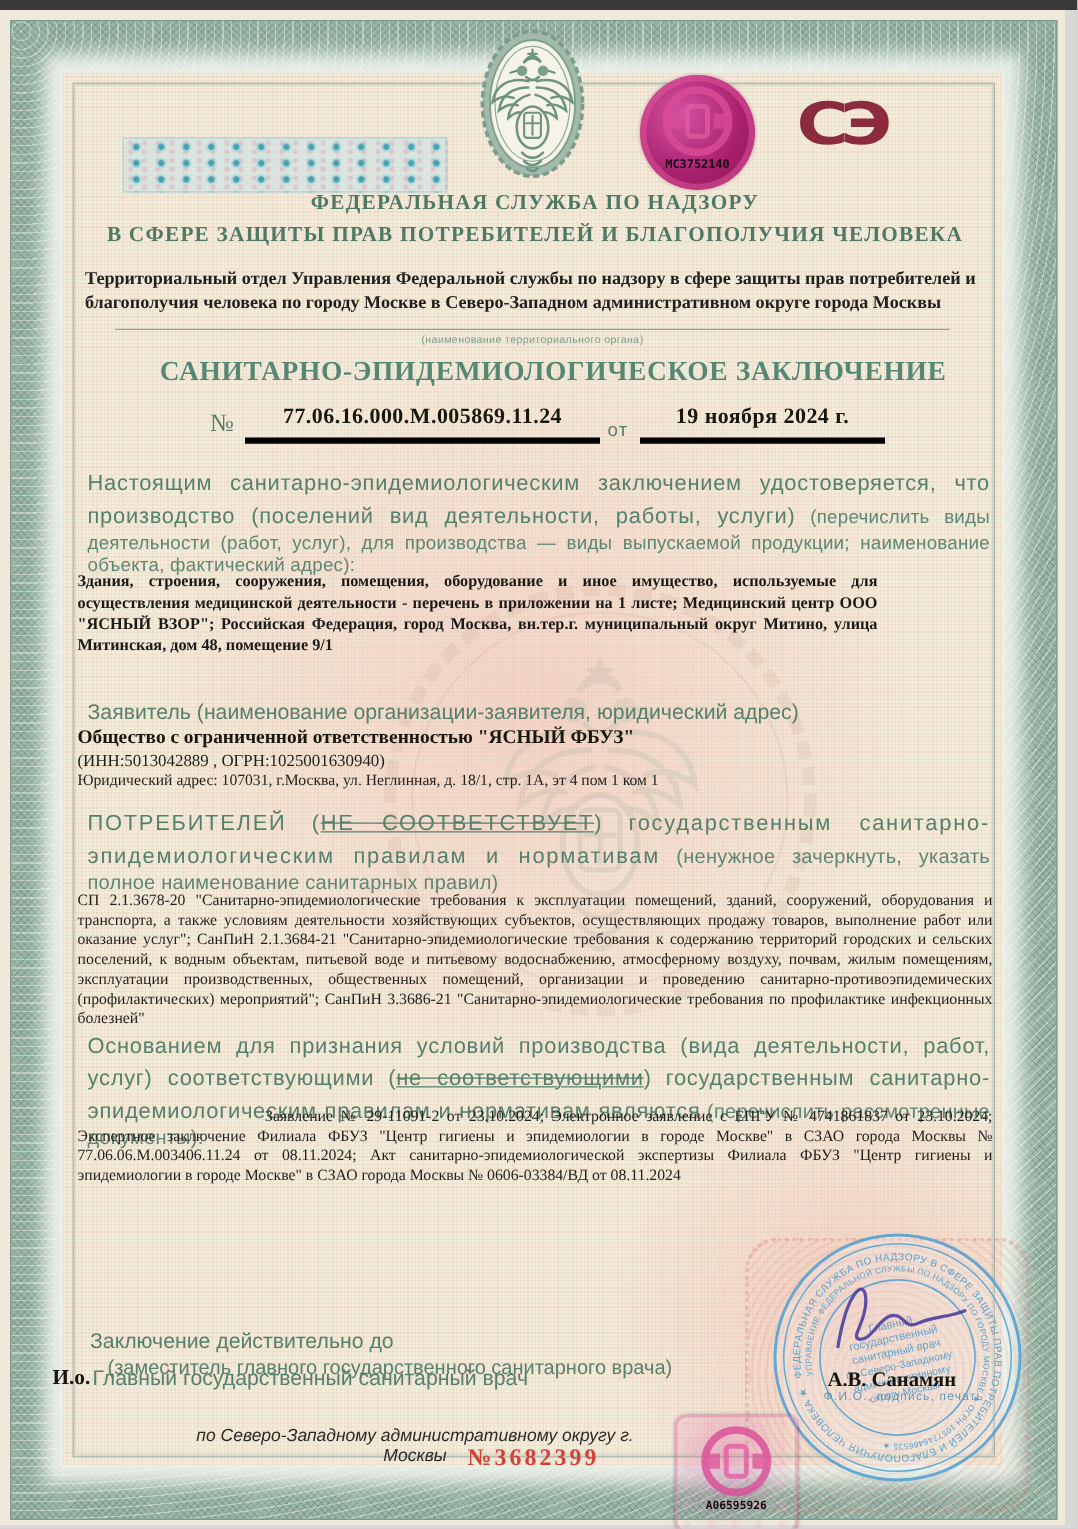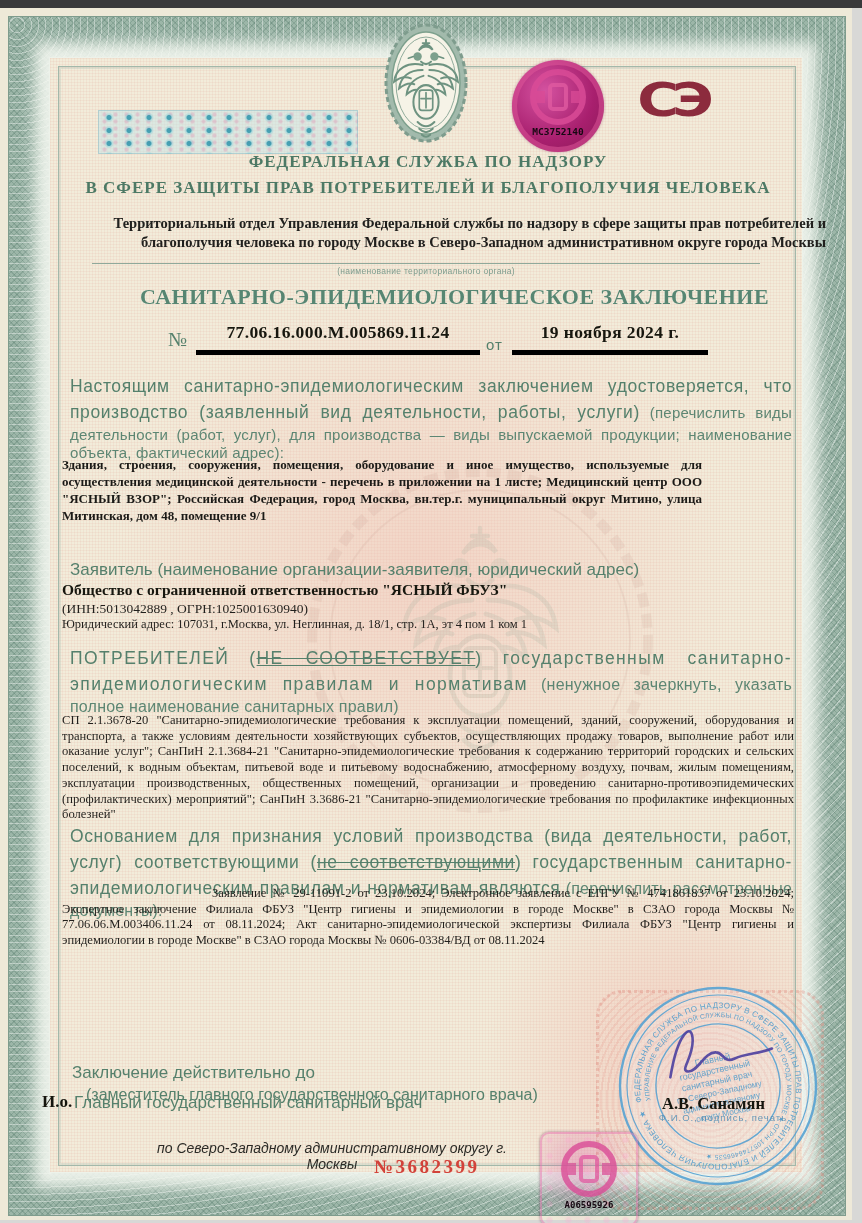--- a/index.html
+++ b/index.html
@@ -28,21 +28,21 @@
   .rule-frame{position:absolute;left:58px;top:58px;width:736px;height:1098px;
     border:1px solid #a3b8aa;box-shadow:inset 0 0 0 2px rgba(166,188,176,.28);}
 
   
   .serif{font-family:"Liberation Serif",serif;}
   .sans{font-family:"Liberation Sans",sans-serif;}
   .green{color:#55806c;}
   .hdr{font-family:"Liberation Serif",serif;font-weight:bold;color:#4d7965;letter-spacing:1px;
        text-align:center;font-size:17px;}
   .terr{font-family:"Liberation Serif",serif;font-weight:bold;color:#21201e;font-size:14.5px;
-        line-height:1.32;text-align:right;margin-left:38px;}
+        line-height:1.32;text-align:left;}
   .caption{font-size:8.5px;color:#7d9c8e;text-align:center;letter-spacing:.3px;}
   .doctitle{font-family:"Liberation Serif",serif;font-weight:bold;color:#578672;font-size:22px;
         letter-spacing:.5px;text-align:center;text-shadow:0 0 1px rgba(255,255,255,.55);}
   .blank-line{border-bottom:5px solid #000000;text-align:center;}
   .numval{font-family:"Liberation Serif",serif;font-weight:bold;color:#17170f;font-size:17.5px;letter-spacing:.4px;}
   .gbig{font-size:17.5px;line-height:1.48;color:#55806c;letter-spacing:.6px;}
   .gsp{letter-spacing:1.4px;}
   .gsmall{font-size:15px;color:#5d8673;letter-spacing:.2px;}
   .fillb{font-family:"Liberation Serif",serif;font-weight:bold;color:#1b1a17;font-size:13px;
          line-height:1.3;text-align:justify;}
@@ -148,33 +148,33 @@
     <div class="se-logo">СЭ</div>
 
     <div class="abs hdr" style="left:60px;top:144px;width:736px">ФЕДЕРАЛЬНАЯ СЛУЖБА ПО НАДЗОРУ</div>
     <div class="abs hdr" style="left:60px;top:170px;width:736px">В СФЕРЕ ЗАЩИТЫ ПРАВ ПОТРЕБИТЕЛЕЙ И БЛАГОПОЛУЧИЯ  ЧЕЛОВЕКА</div>
 
     <div class="abs terr" style="left:68px;top:206px;width:720px">Территориальный отдел Управления Федеральной службы по надзору в сфере защиты прав потребителей и благополучия человека по городу Москве в Северо-Западном административном округе города Москвы</div>
 
     <div class="abs" style="left:92px;top:255px;width:668px;border-top:1px solid #8fa99b"></div>
     <div class="abs caption" style="left:92px;top:258px;width:668px">(наименование территориального органа)</div>
 
-    <div class="abs doctitle" style="left:60px;top:276px;width:789px">САНИТАРНО-ЭПИДЕМИОЛОГИЧЕСКОЕ ЗАКЛЮЧЕНИЕ</div>
+    <div class="abs doctitle" style="left:48px;top:276px;width:789px">САНИТАРНО-ЭПИДЕМИОЛОГИЧЕСКОЕ ЗАКЛЮЧЕНИЕ</div>
 
     <div class="abs green serif" style="left:168px;top:320px;font-size:20px">№</div>
     <div class="abs blank-line" style="left:196px;top:314px;width:284px;height:28px">
       <span class="numval">77.06.16.000.М.005869.11.24</span>
     </div>
     <div class="abs green sans" style="left:486px;top:328px;font-size:15px;letter-spacing:1px">от</div>
     <div class="abs blank-line" style="left:512px;top:314px;width:196px;height:28px">
       <span class="numval">19 ноября 2024 г.</span>
     </div>
 
     <div class="abs sans just" style="left:70px;top:366px;width:722px">
-      <span class="gbig">Настоящим санитарно-эпидемиологическим заключением удостоверяется, что производство (заявленный вид деятельности, работы, услуги)</span>
+      <span class="gbig">Настоящим санитарно-эпидемиологическим заключением удостоверяется, что производство (поселений вид деятельности, работы, услуги)</span>
       <span class="gsmall">(перечислить виды деятельности (работ, услуг), для производства — виды выпускаемой продукции; наименование объекта, фактический адрес):</span>
     </div>
     <div class="abs fillb" style="left:62px;top:449px;width:640px">Здания, строения, сооружения, помещения, оборудование и иное имущество, используемые для осуществления медицинской деятельности - перечень в приложении на 1 листе; Медицинский центр ООО "ЯСНЫЙ ВЗОР"; Российская Федерация, город Москва, вн.тер.г. муниципальный округ Митино, улица Митинская, дом 48, помещение 9/1</div>
 
     <div class="abs sans green" style="left:70px;top:552px;font-size:17px">Заявитель (наименование организации-заявителя, юридический адрес)</div>
     <div class="abs serif" style="left:62px;top:573px;font-size:15.5px;font-weight:bold;color:#17170f">Общество с ограниченной ответственностью "ЯСНЫЙ ФБУЗ"</div>
     <div class="abs serif" style="left:62px;top:593px;font-size:13.5px;color:#211f1c">(ИНН:5013042889 , ОГРН:1025001630940)</div>
     <div class="abs serif" style="left:62px;top:609px;font-size:12.5px;color:#211f1c">Юридический адрес: 107031, г.Москва, ул. Неглинная, д. 18/1, стр. 1А, эт 4 пом 1 ком 1</div>
 
     <div class="abs sans just" style="left:70px;top:638px;width:722px">

